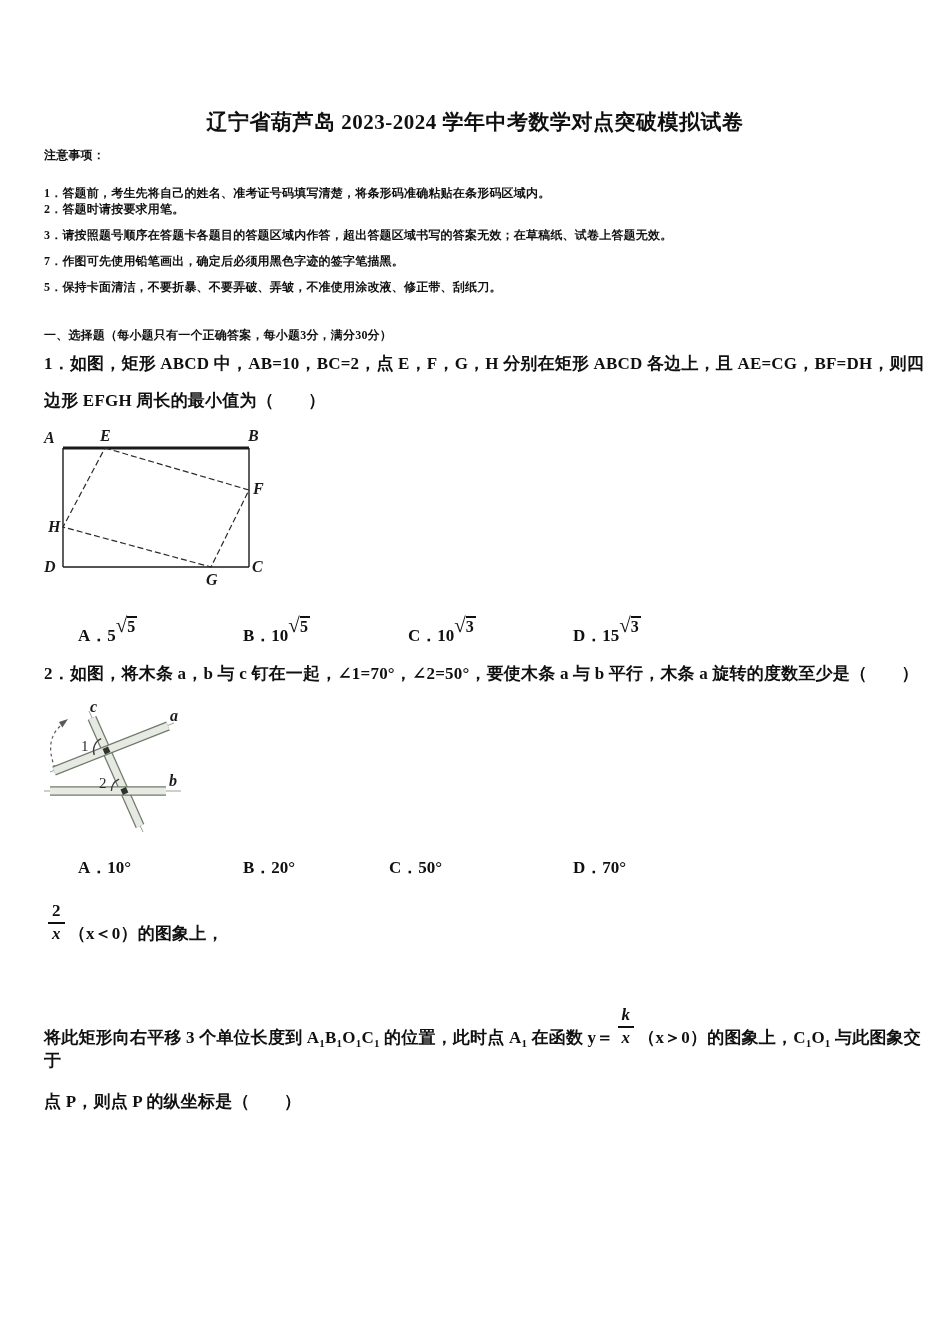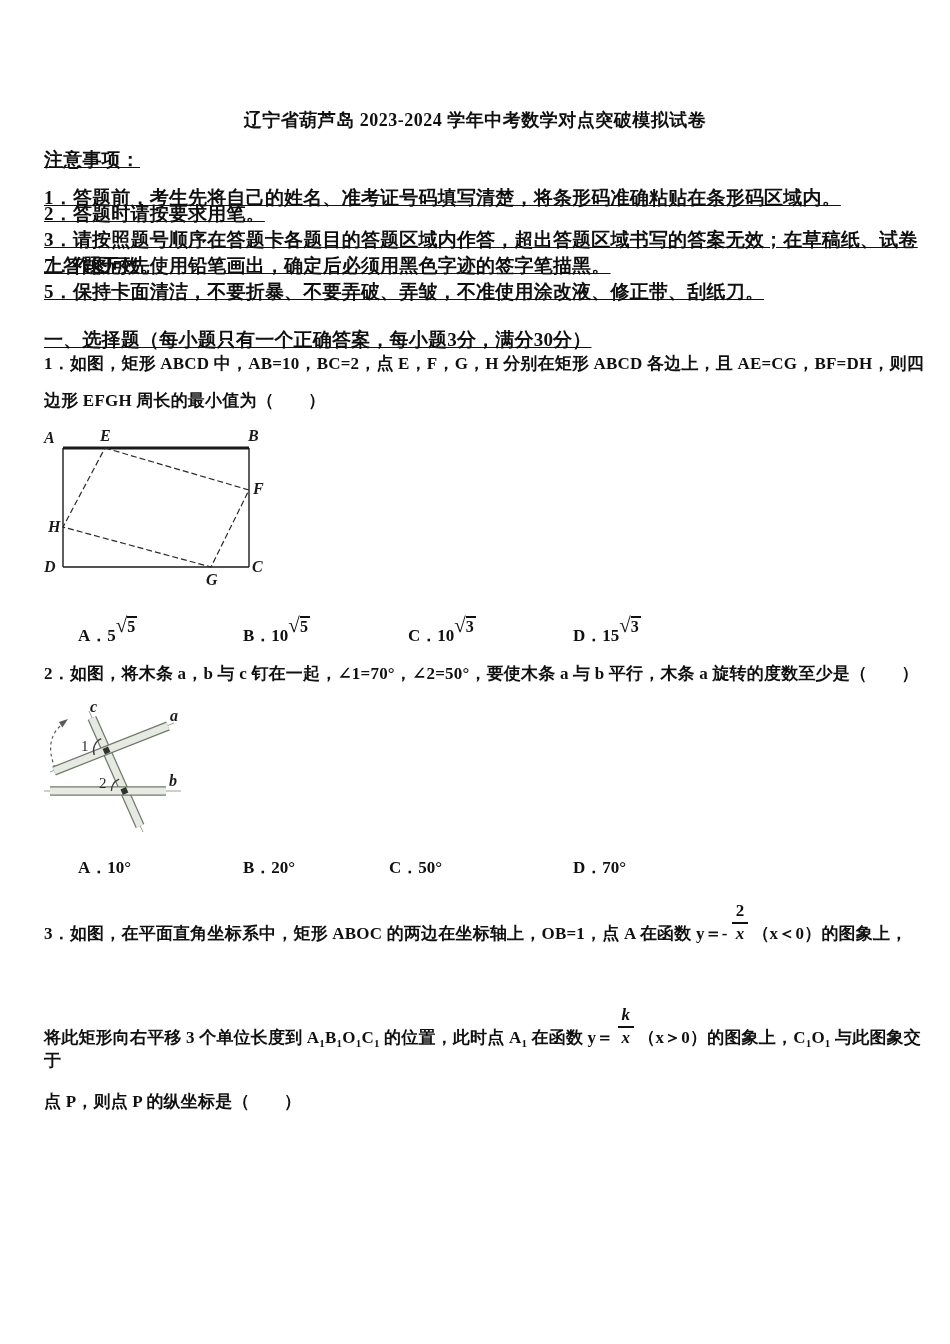--- a/index.html
+++ b/index.html
@@ -9,24 +9,24 @@
     font-family:"Liberation Serif","DejaVu Serif",serif;
     font-weight:bold;
     color:#101010;
     position:relative;
     overflow:hidden;
   }
   .abs { position:absolute; }
   .title {
     left:0; top:108px; width:950px;
     text-align:center;
-    font-size:18px;
+    font-size:21px;
     letter-spacing:0.5px;
   }
-  .bodytext { font-size:19px; letter-spacing:0.2px;text-decoration:underline; }
+  .bodytext { font-size:12px; letter-spacing:0.2px; }
   .left-m { left:44px; }
   .qline { font-size:17px; letter-spacing:0.2px; width:880px; }
   .opt-row { left:0; top:0; width:950px; height:40px;margin-left:33px; }
   .opt { position:absolute; font-size:17px; white-space:nowrap; }
   .sqrt { position:relative; top:-9px; white-space:nowrap; }
   .sqrt .sign { font-size:21px; font-weight:bold; }
   .sqrt .rad  { font-size:16px; border-top:2px solid #101010; padding:0 2px 0 0; }
   .frac { display:inline-block; text-align:center; vertical-align:baseline; margin:0 4px; }
   .frac .num { display:block; font-size:17px; line-height:21px; padding:0 4px 1px 4px; border-bottom:2px solid #101010; }
   .frac .den { display:block; font-size:17px; line-height:20px; font-style:italic; }
@@ -112,21 +112,21 @@
   </svg>
 
   <div class="abs opt-row" style="top:856px">
     <span class="opt" style="left:45px"><span>A．</span><span>10°</span></span>
     <span class="opt" style="left:210px"><span>B．</span><span>20°</span></span>
     <span class="opt" style="left:356px"><span>C．</span><span>50°</span></span>
     <span class="opt" style="left:540px"><span>D．</span><span>70°</span></span>
   </div>
 
   <div class="abs left-m qline" style="top:900px">
-    <span>3．如图，在平面直角坐标系中，矩形 ABOC 的两边在坐标轴上，OB=1，点 A 在函数 y＝-</span><span class="frac"><span class="num">2</span><span class="den">x</span></span><span>（x＜0）的图象上，</span>
+    <span class="frac"><span class="num">2</span><span class="den">x</span></span><span>（x＜0）的图象上，</span>
   </div>
 
   <div class="abs left-m qline" style="top:1004px">
     <span>将此矩形向右平移 3 个单位长度到 A</span><sub>1</sub><span>B</span><sub>1</sub><span>O</span><sub>1</sub><span>C</span><sub>1</sub><span> 的位置，此时点 A</span><sub>1</sub><span> 在函数 y＝</span><span class="frac"><span class="num it">k</span><span class="den">x</span></span><span>（x＞0）的图象上，C</span><sub>1</sub><span>O</span><sub>1</sub><span> 与此图象交于</span>
   </div>
 
   <div class="abs left-m qline" style="top:1090px">点 P，则点 P 的纵坐标是（　　）</div>
 
 </div>
 

